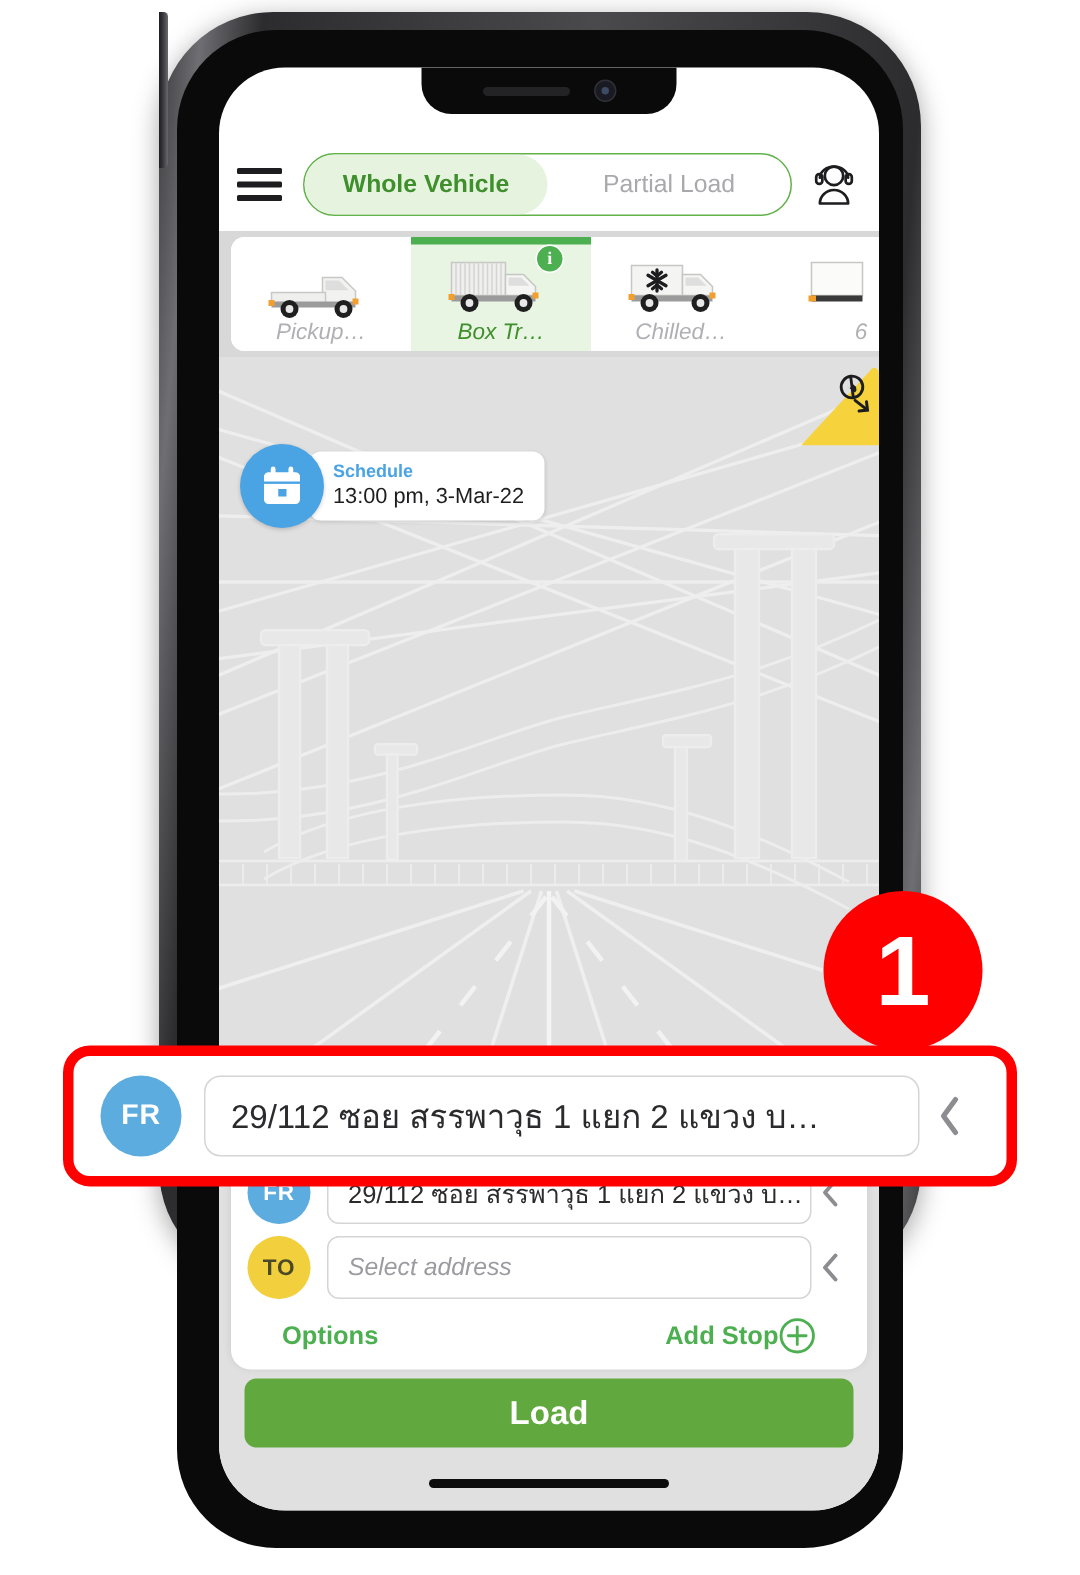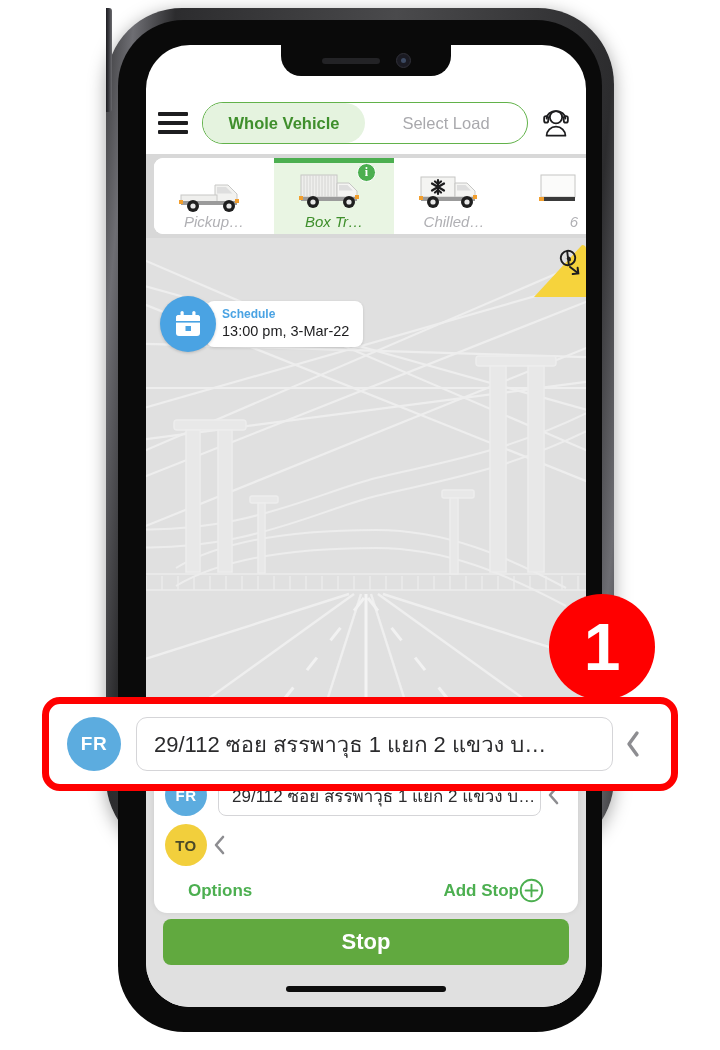--- a/index.html
+++ b/index.html
@@ -166,21 +166,21 @@
         <i></i>
           <i></i>
           <i></i>
       </div>
 
       <div id="mode-toggle">
         <div class="mode-tab active">
           <span>Whole Vehicle</span>
         </div>
         <div class="mode-tab inactive">
-          <span>Select Load</span>
+          <span>Partial Load</span>
         </div>
       </div>
 
       <svg id="support-icon" viewBox="0 0 44 44">
         <circle cx="22" cy="15" r="7.5" fill="none" stroke="#1d1d1f" stroke-width="2.2"></circle>
         <path d="M10.5 16.5a11.5 9 0 0 1 23 0" fill="none" stroke="#1d1d1f" stroke-width="2.2" stroke-linecap="round"></path>
         <rect x="7.5" y="13.5" width="5" height="8" rx="2.4" fill="none" stroke="#1d1d1f" stroke-width="2.2"></rect>
         <rect x="31.5" y="13.5" width="5" height="8" rx="2.4" fill="none" stroke="#1d1d1f" stroke-width="2.2"></rect>
         <path d="M10.5 37.5a11.5 11 0 0 1 23 0z" fill="none" stroke="#1d1d1f" stroke-width="2.2" stroke-linejoin="round"></path>
       </svg>
@@ -400,41 +400,42 @@
           <div class="addr-input">29/112 ซอย สรรพาวุธ 1 แยก 2 แขวง บ…</div>
           <div class="addr-chevron">
             <svg width="14" height="22" viewBox="0 0 14 22">
               <polyline points="10,3 3,11 10,19" fill="none" stroke="#8d8d91" stroke-width="2.6" stroke-linecap="round" stroke-linejoin="round"></polyline>
             </svg>
           </div>
         </div>
 
         <div class="addr-row">
           <div class="addr-avatar" id="to-avatar">TO</div>
+          <div class="addr-input placeholder">Select address</div>
           <div class="addr-chevron">
             <svg width="14" height="22" viewBox="0 0 14 22">
               <polyline points="10,3 3,11 10,19" fill="none" stroke="#8d8d91" stroke-width="2.6" stroke-linecap="round" stroke-linejoin="round"></polyline>
             </svg>
           </div>
         </div>
 
         <div id="sheet-actions">
           <div id="options-link">Options</div>
           <div id="add-stop">
             <span id="add-stop-label">Add Stop</span>
             <svg width="25" height="25" viewBox="0 0 25 25">
               <circle cx="12.5" cy="12.5" r="10.8" fill="none" stroke="#4caf50" stroke-width="1.9"></circle>
               <line x1="12.5" y1="6.6" x2="12.5" y2="18.4" stroke="#4caf50" stroke-width="1.9" stroke-linecap="round"></line>
               <line x1="6.6" y1="12.5" x2="18.4" y2="12.5" stroke="#4caf50" stroke-width="1.9" stroke-linecap="round"></line>
             </svg>
           </div>
         </div>
       </div>
 
-      <div id="next-button">Stop</div>
+      <div id="next-button">Load</div>
       <div id="home-indicator"></div>
     </div>
 
   </div>
 </div>
 
 <div id="annotation-rect">
   <div id="annotation-row">
     <div id="ann-avatar">FR</div>
     <div id="ann-input">29/112 ซอย สรรพาวุธ 1 แยก 2 แขวง บ…</div>

